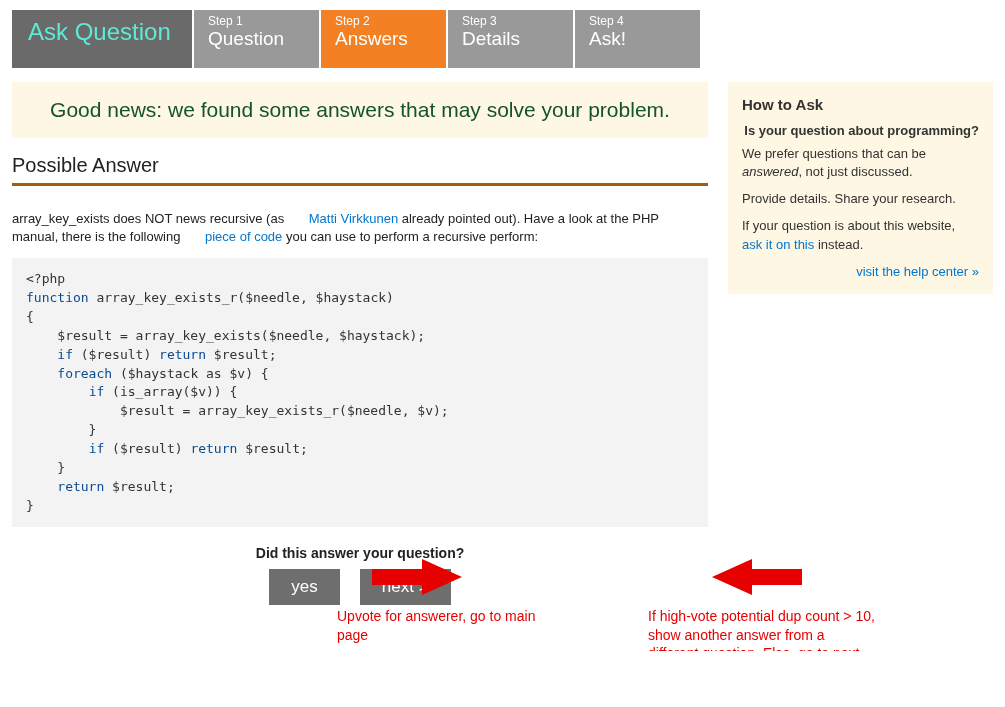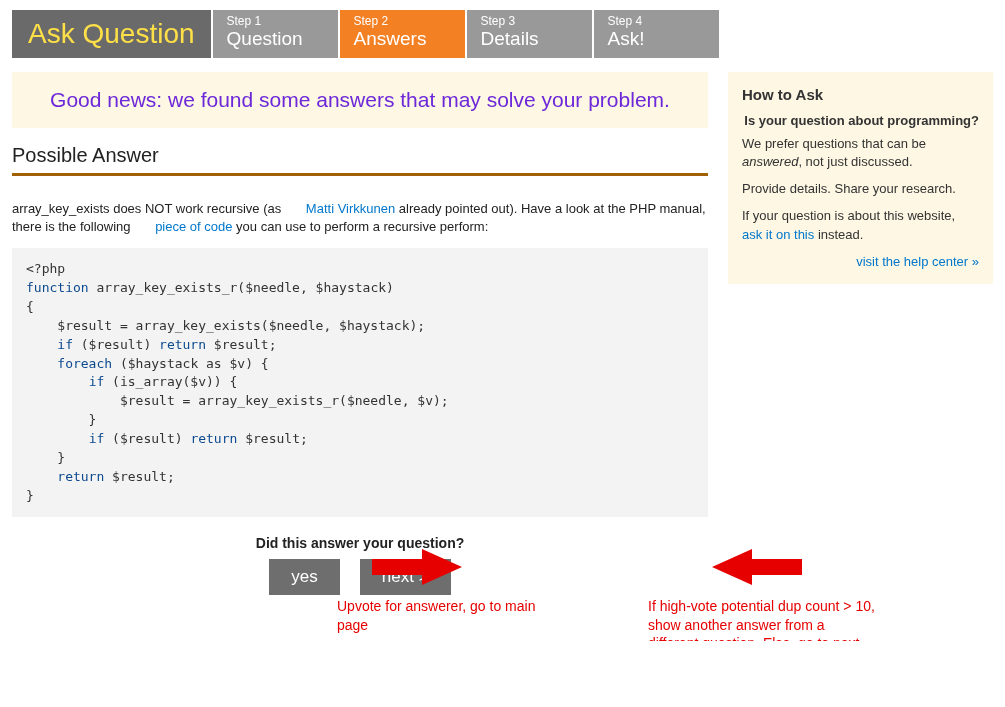--- a/index.html
+++ b/index.html
@@ -6,40 +6,40 @@
   body {
     font-family: -apple-system, "Segoe UI", Arial, sans-serif;
     font-size: 13px;
     color: #222;
     background: #fff;
     width: 1005px;
   }
   .wrapper { padding: 10px 12px; }
   .steps { display: flex; gap: 2px; margin-bottom: 14px; }
   .step-title {
-    background: #6a6a6a; color: #fde047;
-    padding: 8px 16px; font-size: 28px; font-weight: 300;
+    background: #6a6a6a; color: #5eead4;
+    padding: 8px 16px; font-size: 24px; font-weight: 300;
     font-family: "Segoe UI Light", "Segoe UI", Arial, sans-serif;
     min-width: 180px;
   }
   .step {
     background: #999; color: #fff;
-    padding: 4px 14px 4px; min-width: 125px;
+    padding: 4px 14px 18px; min-width: 125px;
     font-family: "Segoe UI", Arial, sans-serif;
   }
   .step.active { background: #f48024; }
   .step .label { font-size: 12px; line-height: 14px; }
   .step .name { font-size: 19px; font-weight: 300; line-height: 22px; }
   .columns { display: flex; gap: 20px; }
   .main { flex: 1; min-width: 0; }
   .side { width: 265px; flex-shrink: 0; }
 
   .good-news {
     background: #fdf7e3; text-align: center;
-    padding: 16px; font-size: 21px; color: #6d28d9;
+    padding: 16px; font-size: 21px; color: #14532d;
     font-family: "Segoe UI", Arial;
     margin-bottom: 16px;
   }
   .heading {
     font-size: 20px; font-weight: 400;
     font-family: "Segoe UI", Arial;
     padding-bottom: 6px; border-bottom: 3px solid #a16207;
     margin-bottom: 24px;
   }
   .answer-body { font-size: 13px; line-height: 1.4; color: #222; }
@@ -109,21 +109,21 @@
       <div class="name">Ask!</div>
     </div>
   </div>
 
   <div class="columns">
     <div class="main">
       <div class="good-news">Good news: we found some answers that may solve your problem.</div>
       <div class="heading">Possible Answer</div>
 
       <div class="answer-body">
-        <span>array_key_exists does NOT work recursive (as </span><a href="#">Matti Virkkunen</a><span> already pointed out). Have a look at the PHP manual, there is the following </span><a href="#">piece of code</a><span> you can use to perform a recursive perform:</span>
+        <span>array_key_exists does NOT news recursive (as </span><a href="#">Matti Virkkunen</a><span> already pointed out). Have a look at the PHP manual, there is the following </span><a href="#">piece of code</a><span> you can use to perform a recursive perform:</span>
       </div>
 
       <div class="code"><span>&lt;?php</span>
 <span class="kw">function</span><span> array_key_exists_r($needle, $haystack)</span>
 <span>{</span>
 <span>    $result = array_key_exists($needle, $haystack);</span>
 <span>    </span><span class="kw">if</span><span> ($result) </span><span class="kw">return</span><span> $result;</span>
 <span>    </span><span class="kw">foreach</span><span> ($haystack as $v) {</span>
 <span>        </span><span class="kw">if</span><span> (is_array($v)) {</span>
 <span>            $result = array_key_exists_r($needle, $v);</span>

